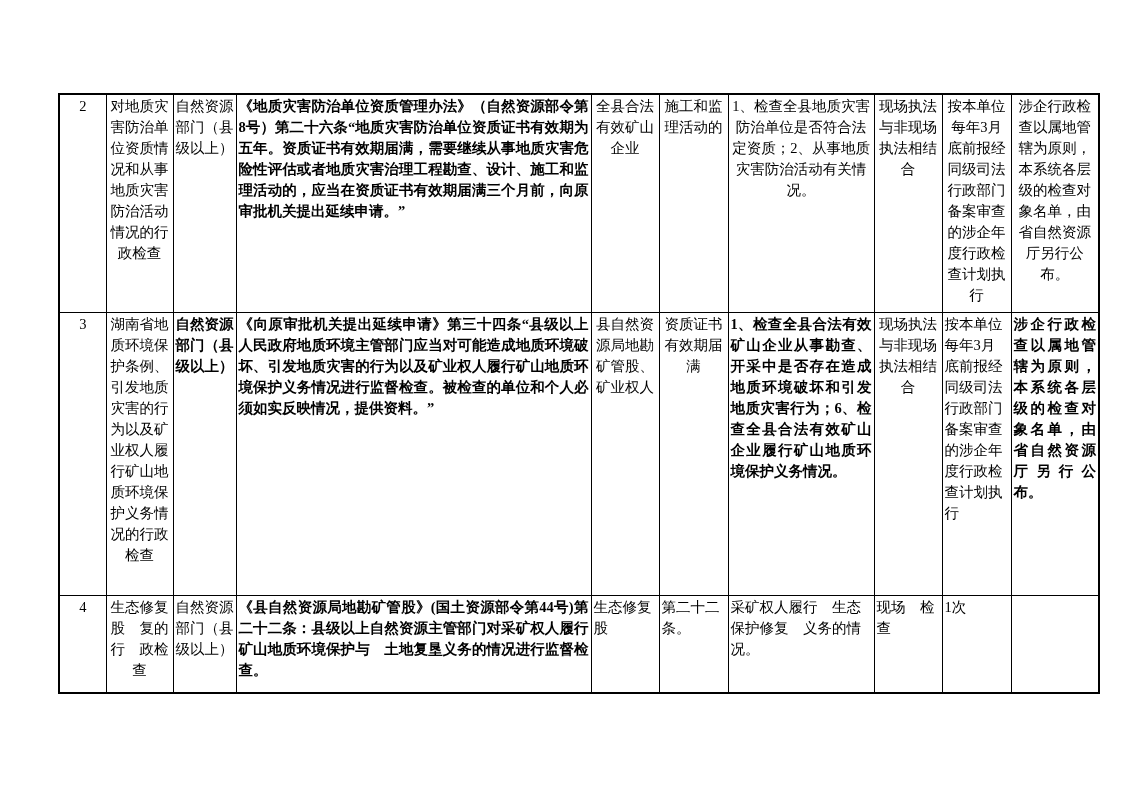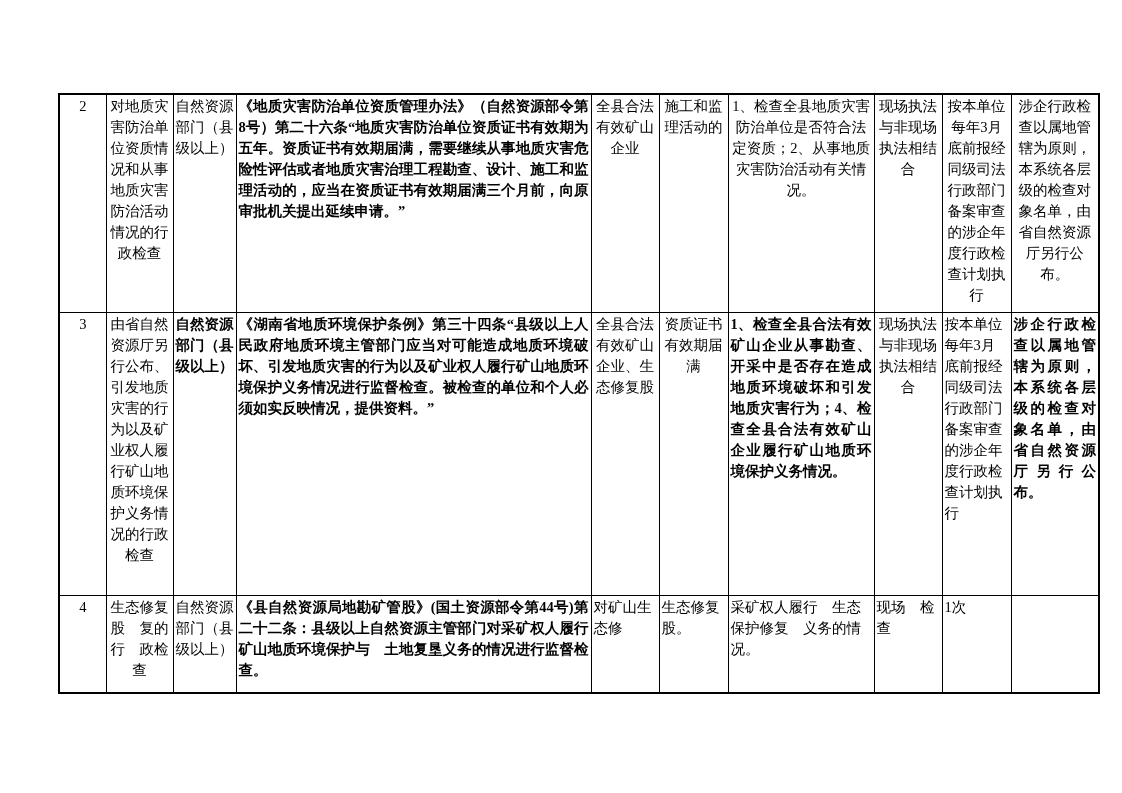--- a/index.html
+++ b/index.html
@@ -59,37 +59,37 @@
         <td class="al-j">《地质灾害防治单位资质管理办法》（自然资源部令第8号）第二十六条“地质灾害防治单位资质证书有效期为五年。资质证书有效期届满，需要继续从事地质灾害危险性评估或者地质灾害治理工程勘查、设计、施工和监理活动的，应当在资质证书有效期届满三个月前，向原审批机关提出延续申请。”</td>
         <td class="al-c">全县合法有效矿山企业</td>
         <td class="al-c">施工和监理活动的</td>
         <td class="al-c">1、检查全县地质灾害防治单位是否符合法定资质；2、从事地质灾害防治活动有关情况。</td>
         <td class="al-c">现场执法与非现场执法相结合</td>
         <td class="al-c">按本单位每年3月底前报经同级司法行政部门备案审查的涉企年度行政检查计划执行</td>
         <td class="al-c">涉企行政检查以属地管辖为原则，本系统各层级的检查对象名单，由省自然资源厅另行公布。</td>
       </tr>
       <tr class="row-3">
         <td class="al-c">3</td>
-        <td class="al-c">由省自然资源厅另行公布、引发地质灾害的行为以及矿业权人履行矿山地质环境保护义务情况的行政检查</td>
+        <td class="al-c">湖南省地质环境保护条例、引发地质灾害的行为以及矿业权人履行矿山地质环境保护义务情况的行政检查</td>
         <td class="al-j">自然资源部门（县级以上）</td>
-        <td class="al-j">《湖南省地质环境保护条例》第三十四条“县级以上人民政府地质环境主管部门应当对可能造成地质环境破坏、引发地质灾害的行为以及矿业权人履行矿山地质环境保护义务情况进行监督检查。被检查的单位和个人必须如实反映情况，提供资料。”</td>
-        <td class="al-c">全县合法有效矿山企业、生态修复股</td>
+        <td class="al-j">《向原审批机关提出延续申请》第三十四条“县级以上人民政府地质环境主管部门应当对可能造成地质环境破坏、引发地质灾害的行为以及矿业权人履行矿山地质环境保护义务情况进行监督检查。被检查的单位和个人必须如实反映情况，提供资料。”</td>
+        <td class="al-c">县自然资源局地勘矿管股、矿业权人</td>
         <td class="al-c">资质证书有效期届满</td>
-        <td class="al-j">1、检查全县合法有效矿山企业从事勘查、开采中是否存在造成地质环境破坏和引发地质灾害行为；4、检查全县合法有效矿山企业履行矿山地质环境保护义务情况。</td>
+        <td class="al-j">1、检查全县合法有效矿山企业从事勘查、开采中是否存在造成地质环境破坏和引发地质灾害行为；6、检查全县合法有效矿山企业履行矿山地质环境保护义务情况。</td>
         <td class="al-c">现场执法与非现场执法相结合</td>
         <td class="al-l">按本单位每年3月底前报经同级司法行政部门备案审查的涉企年度行政检查计划执行</td>
         <td class="al-j">涉企行政检查以属地管辖为原则，本系统各层级的检查对象名单，由省自然资源厅另行公布。</td>
       </tr>
       <tr class="row-4">
         <td class="al-c">4</td>
         <td class="al-c">生态修复股　复的行　政检查</td>
         <td class="al-c">自然资源部门（县级以上）</td>
         <td class="al-j">《县自然资源局地勘矿管股》(国土资源部令第44号)第二十二条：县级以上自然资源主管部门对采矿权人履行矿山地质环境保护与　土地复垦义务的情况进行监督检查。</td>
-        <td class="al-l">对矿山生态修</td>
-        <td class="al-l">生态修复股。</td>
+        <td class="al-l">生态修复股</td>
+        <td class="al-l">第二十二条。</td>
         <td class="al-l">采矿权人履行　生态保护修复　义务的情况。</td>
         <td class="al-l">现场　检查</td>
         <td class="al-l">1次</td>
         <td class="al-l"></td>
       </tr>
     </tbody>
   </table>
 </div>
 
 </body></html>

